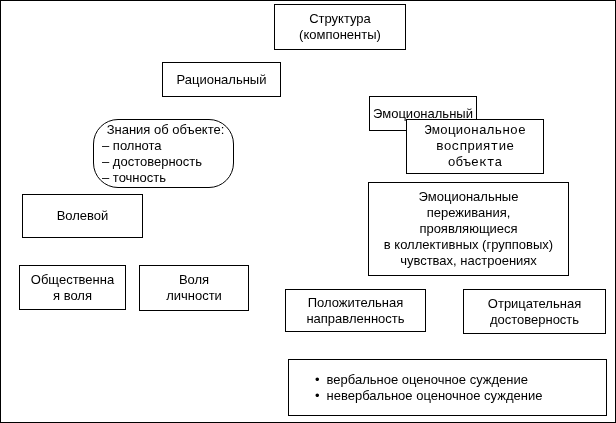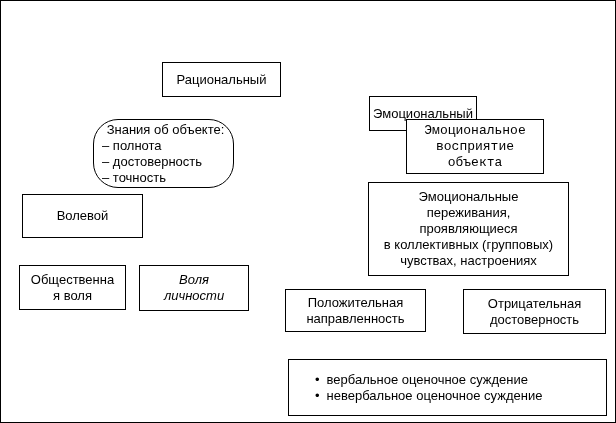--- a/index.html
+++ b/index.html
@@ -37,33 +37,37 @@
   .b-structure   { left: 273px; top: 3px;   width: 132px; height: 46px; }
   .b-rational    { left: 161px; top: 61px;  width: 119px; height: 35px; }
   .b-emotional   { left: 368px; top: 61px;  width: 108px; height: 35px; margin-top: 34px; }
   .b-knowledge   { left: 92px;  top: 118px; width: 141px; height: 69px;
                    align-items: stretch; text-align: left; padding: 2px 4px 2px 8px; border-radius: 25px; }
   .b-knowledge .k-title { text-align: center; }
   .b-perception  { left: 405px; top: 118px; width: 138px; height: 55px; font-family: Liberation Mono, monospace; }
   .b-volitional  { left: 21px;  top: 193px; width: 121px; height: 44px; }
   .b-experiences { left: 367px; top: 181px; width: 201px; height: 94px; }
   .b-public-will { left: 18px;  top: 264px; width: 107px; height: 45px; }
-  .b-personal-will { left: 138px; top: 264px; width: 110px; height: 46px; font-style: italic; }
+  .b-personal-will { left: 138px; top: 264px; width: 110px; height: 46px; }
   .b-positive    { left: 284px; top: 288px; width: 141px; height: 43px; align-items: center; }
   .b-negative    { left: 462px; top: 288px; width: 143px; height: 45px; }
   .b-judgments   { left: 287px; top: 358px; width: 319px; height: 57px;
                    align-items: stretch; text-align: left; padding-left: 26px; }
   .j-line { display: flex; align-items: baseline; }
   .j-bullet { margin-right: 7px; }
 </style>
 </head>
 <body>
 
 <div class="canvas">
 
+  <div class="box b-structure">
+    <span class="pre">Структура
+(компоненты)</span>
+  </div>
 
   <div class="box b-rational">
     <span class="pre">Рациональный</span>
   </div>
 
   <div class="box b-emotional">
     <span class="pre">Эмоциональный</span>
   </div>
 
   <div class="box b-knowledge">

